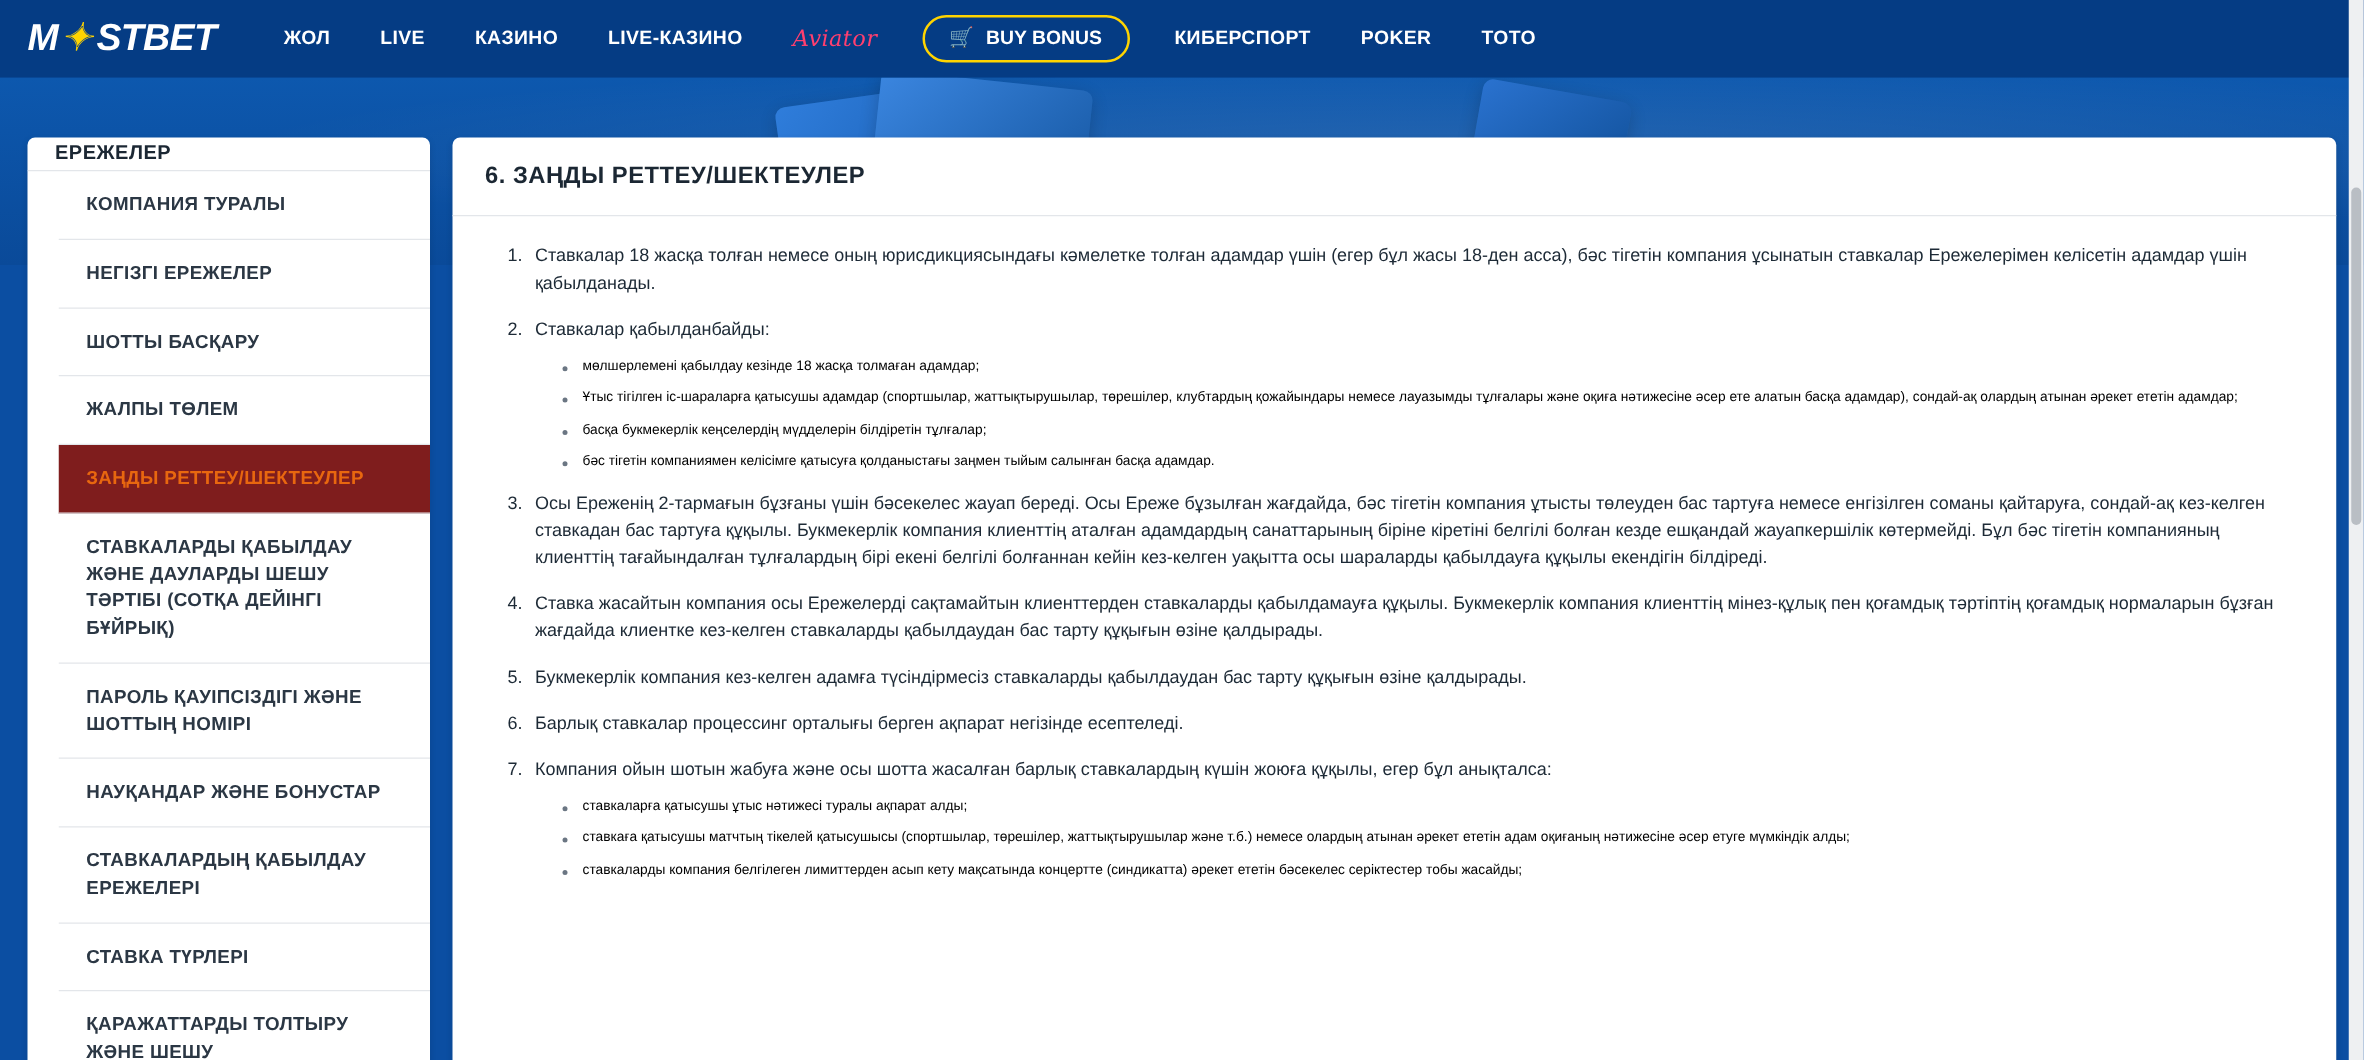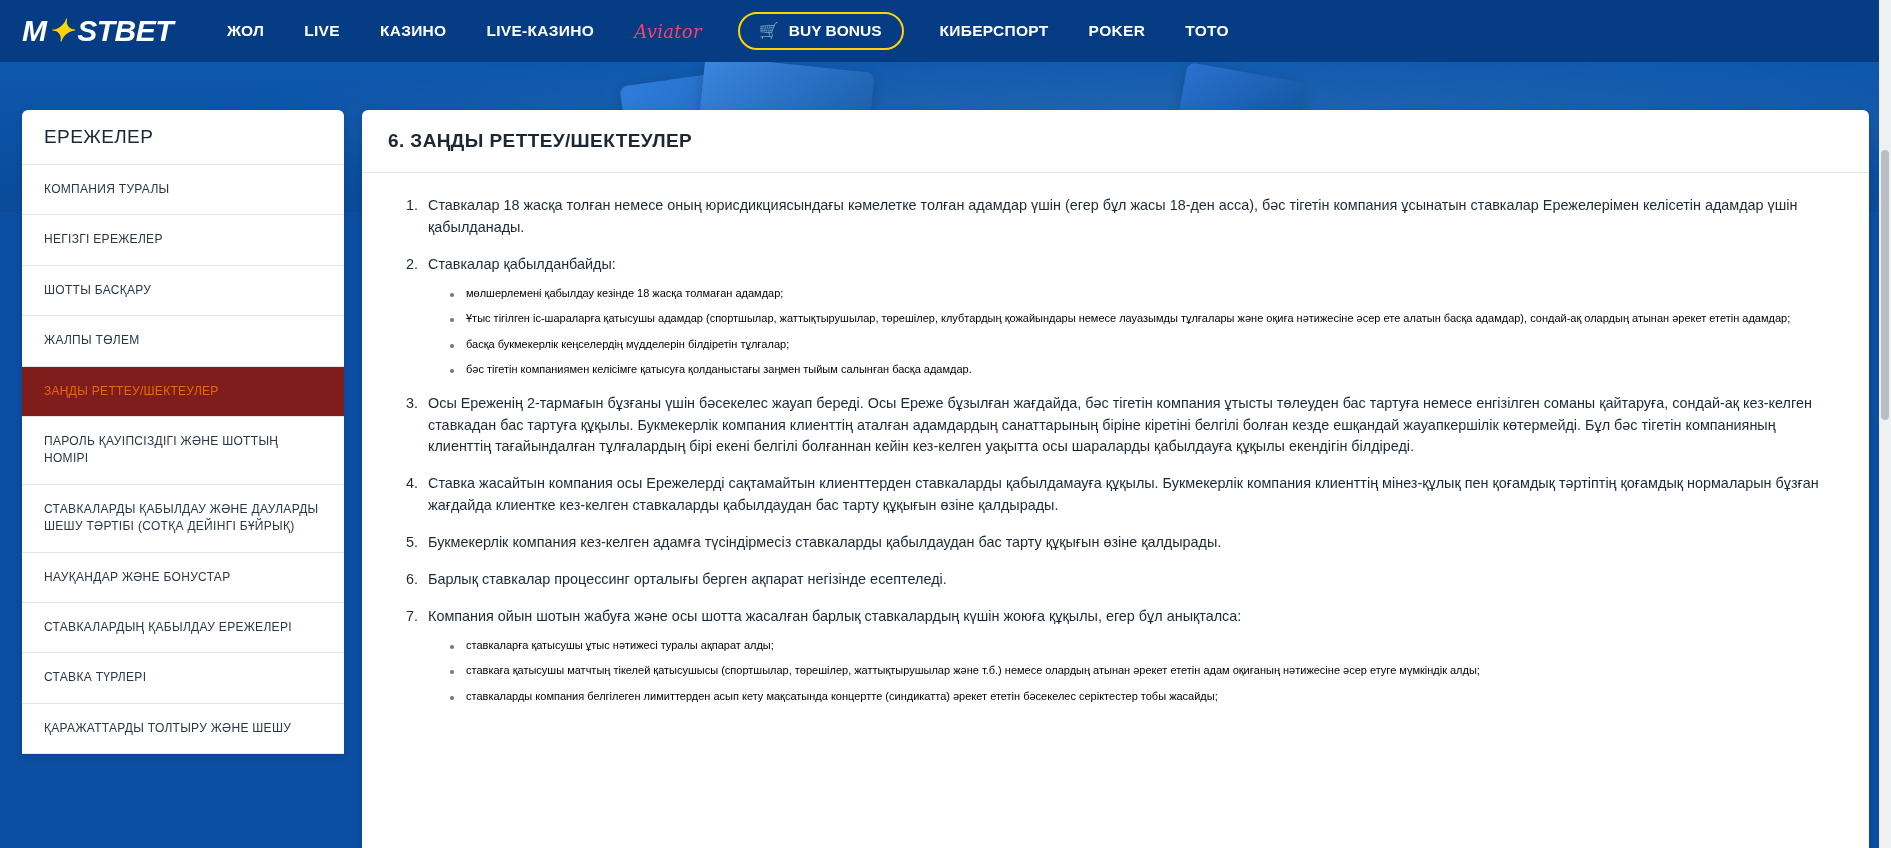--- a/index.html
+++ b/index.html
@@ -118,36 +118,37 @@
   
   .sidebar {
     width: 322px;
     background: #ffffff;
     border-radius: 6px 6px 0 0;
     box-shadow: 0 2px 6px rgba(0,0,0,0.12);
     overflow: hidden;
     flex: 0 0 322px;
   }
   .sidebar-title {
-    padding: 16px 22px;
-    font-size: 19px;
-    font-weight: normal;
+    padding: 4px 22px;
+    font-size: 16px;
+    font-weight: bold;
     color: #1b2733;
     letter-spacing: 0.4px;
     border-bottom: 1px solid #e3e6ea;
   }
   .sidebar-item {
     padding: 16px 22px;
-    font-size: 12px;
-    font-weight: normal;
+    font-size: 15px;
+    font-weight: bold;
     color: #2b3744;
     letter-spacing: 0.3px;
     line-height: 1.45;
     border-bottom: 1px solid #e3e6ea;
     cursor: pointer;
+    margin-left: 25px;
   }
   .sidebar-item.active {
     color: #e8670f;
     background: #7f1d1d;
   }
 
   
   .content {
     flex: 1;
     background: #ffffff;
@@ -271,22 +272,22 @@
 <div class="page">
 
   <aside class="sidebar">
     <div class="sidebar-title">ЕРЕЖЕЛЕР</div>
     <div id="sidebar-items">
         <div class="sidebar-item">КОМПАНИЯ ТУРАЛЫ</div>
         <div class="sidebar-item">НЕГІЗГІ ЕРЕЖЕЛЕР</div>
         <div class="sidebar-item">ШОТТЫ БАСҚАРУ</div>
         <div class="sidebar-item">ЖАЛПЫ ТӨЛЕМ</div>
         <div class="sidebar-item active">ЗАҢДЫ РЕТТЕУ/ШЕКТЕУЛЕР</div>
+        <div class="sidebar-item">СТАВКАЛАРДЫ ҚАБЫЛДАУ ЖӘНЕ ДАУЛАРДЫ ШЕШУ ТӘРТІБІ (СОТҚА ДЕЙІНГІ БҰЙРЫҚ)</div>
         <div class="sidebar-item">ПАРОЛЬ ҚАУІПСІЗДІГІ ЖӘНЕ ШОТТЫҢ НОМІРІ</div>
-        <div class="sidebar-item">СТАВКАЛАРДЫ ҚАБЫЛДАУ ЖӘНЕ ДАУЛАРДЫ ШЕШУ ТӘРТІБІ (СОТҚА ДЕЙІНГІ БҰЙРЫҚ)</div>
         <div class="sidebar-item">НАУҚАНДАР ЖӘНЕ БОНУСТАР</div>
         <div class="sidebar-item">СТАВКАЛАРДЫҢ ҚАБЫЛДАУ ЕРЕЖЕЛЕРІ</div>
         <div class="sidebar-item">СТАВКА ТҮРЛЕРІ</div>
         <div class="sidebar-item">ҚАРАЖАТТАРДЫ ТОЛТЫРУ ЖӘНЕ ШЕШУ</div>
       </div>
   </aside>
 
   <section class="content">
     <div class="content-header">6. ЗАҢДЫ РЕТТЕУ/ШЕКТЕУЛЕР</div>
     <div class="content-body">

